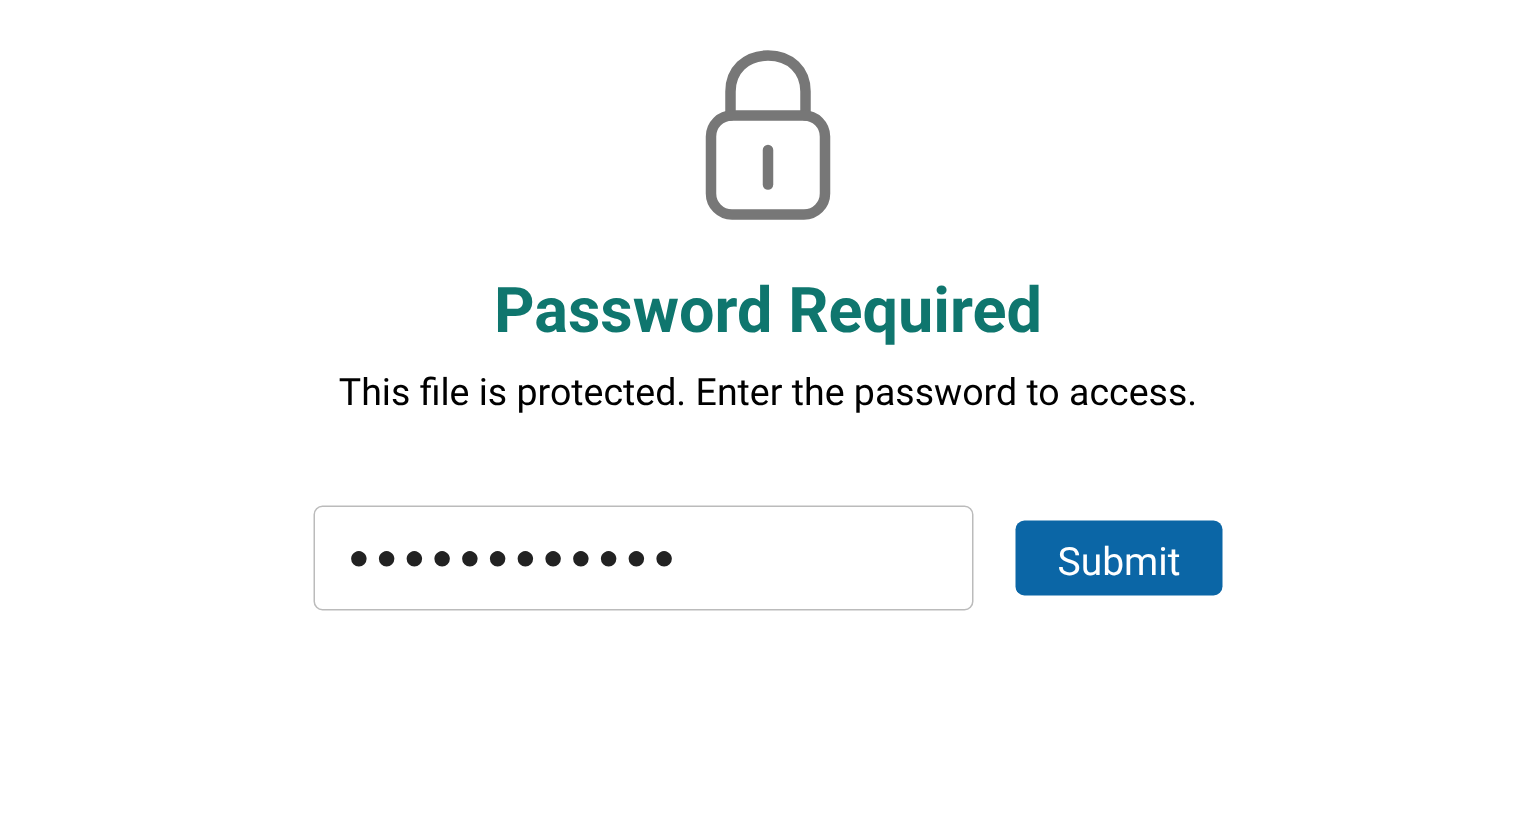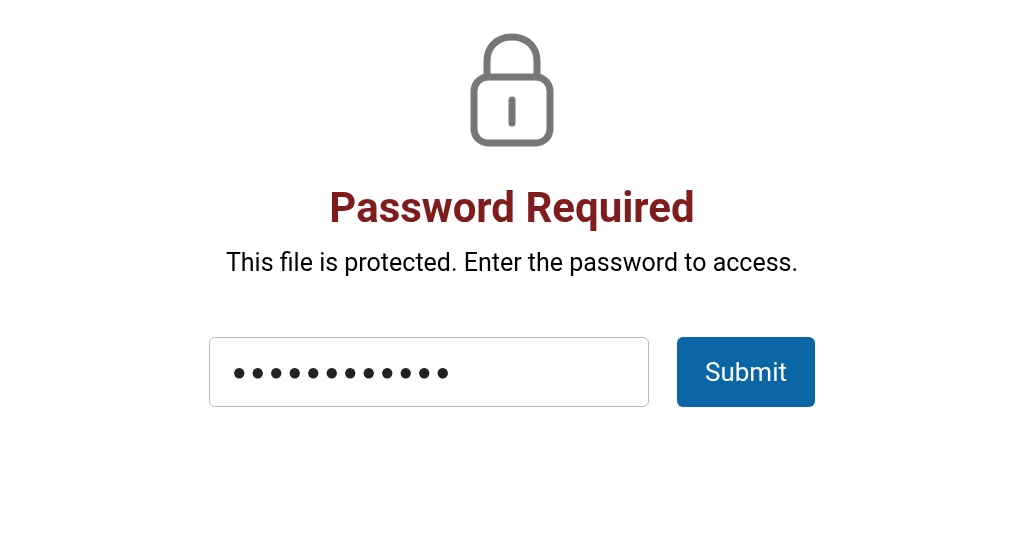--- a/index.html
+++ b/index.html
@@ -19,21 +19,21 @@
     }
     .lock-icon-wrap {
       margin-bottom: 28px;
     }
     .lock-icon-wrap svg {
       display: block;
     }
     .title {
       font-size: 42px;
       font-weight: 700;
-      color: #7f1d1d;
+      color: #0f766e;
       margin-bottom: 16px;
       text-align: center;
     }
     .subtitle {
       font-size: 25px;
       font-weight: 400;
       color: #000000;
       text-align: center;
       margin-bottom: 60px;
     }
@@ -49,21 +49,21 @@
       border-radius: 6px;
       padding: 0 22px;
       font-size: 24px;
       letter-spacing: 4px;
       font-family: Verdana, Arial, sans-serif;
       color: #222222;
       outline: none;
       background: #ffffff;
     }
     .submit-button {
-      height: 70px;
+      height: 50px;
       padding: 13px 28px;
       border: none;
       border-radius: 6px;
       background: #0b66a6;
       color: #ffffff;
       font-size: 26px;
       font-weight: 400;
       cursor: pointer;
       font-family: inherit;
     }

